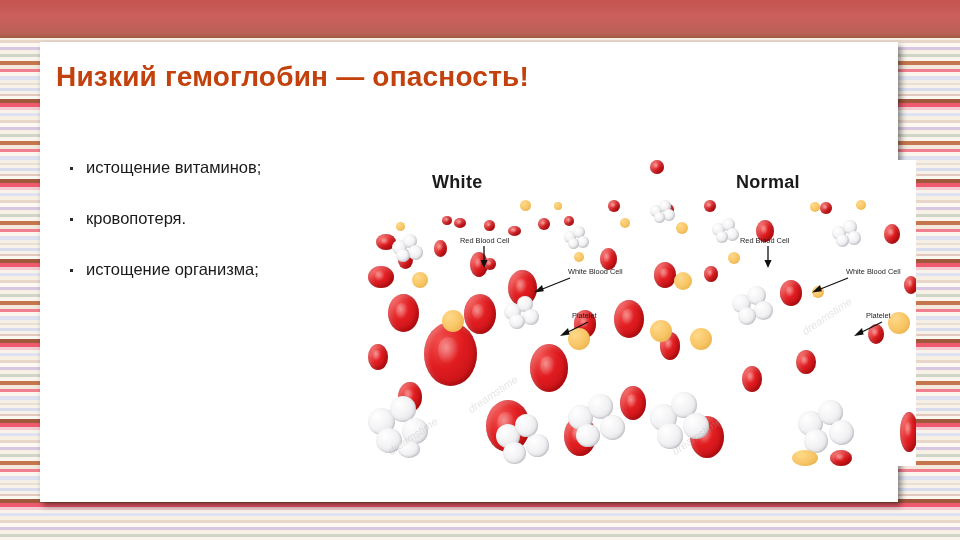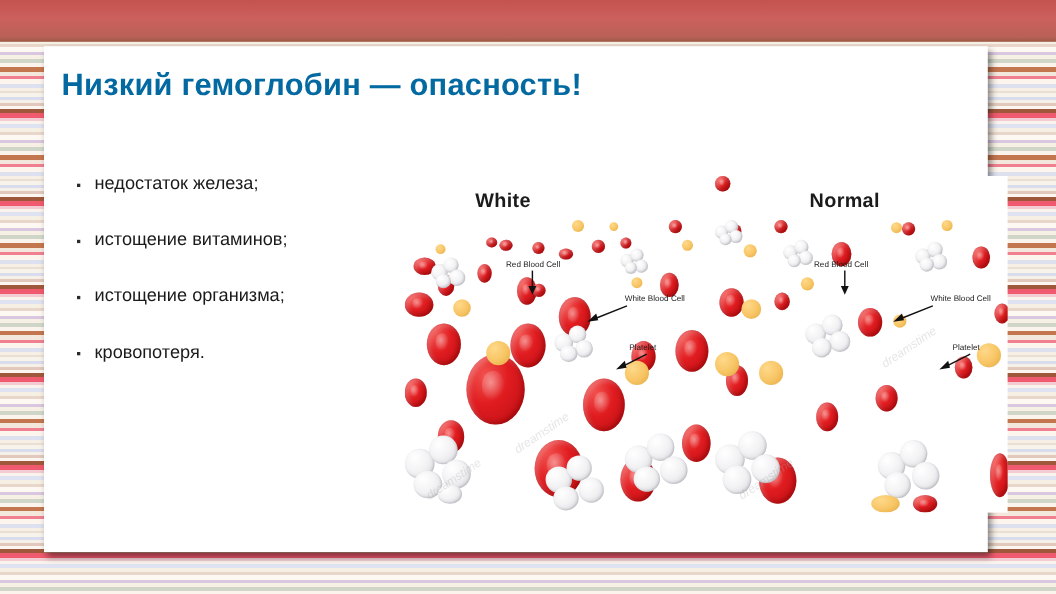--- a/index.html
+++ b/index.html
@@ -66,21 +66,21 @@
     box-shadow: 3px 4px 6px rgba(0,0,0,0.45);
   }
 
   #title {
     position: absolute;
     left: 16px;
     top: 19px;
     width: 760px;
     font-size: 28px;
     font-weight: bold;
-    color: #0369a1;
+    color: #c2410c;
     letter-spacing: 0.2px;
     white-space: nowrap;
   }
 
   
   #bullet-list {
     position: absolute;
     left: 16px;
     top: 100px;
     width: 330px;
@@ -182,33 +182,29 @@
 
   <div id="top-band"></div>
 
   <div id="content-card">
 
     <div id="title">Низкий гемоглобин — опасность!</div>
 
     <ul id="bullet-list">
       <li>
         <span class="bullet-mark"></span>
-        <span>недостаток железа;</span>
-      </li>
-      <li>
-        <span class="bullet-mark"></span>
         <span>истощение витаминов;</span>
       </li>
       <li>
         <span class="bullet-mark"></span>
-        <span>истощение организма;</span>
+        <span>кровопотеря.</span>
       </li>
       <li>
         <span class="bullet-mark"></span>
-        <span>кровопотеря.</span>
+        <span>истощение организма;</span>
       </li>
     </ul>
 
   </div>
 
   <div id="illustration">
 
     <div class="panel-heading" id="heading-normal">White</div>
     <div class="panel-heading" id="heading-anemia">Normal</div>
 

